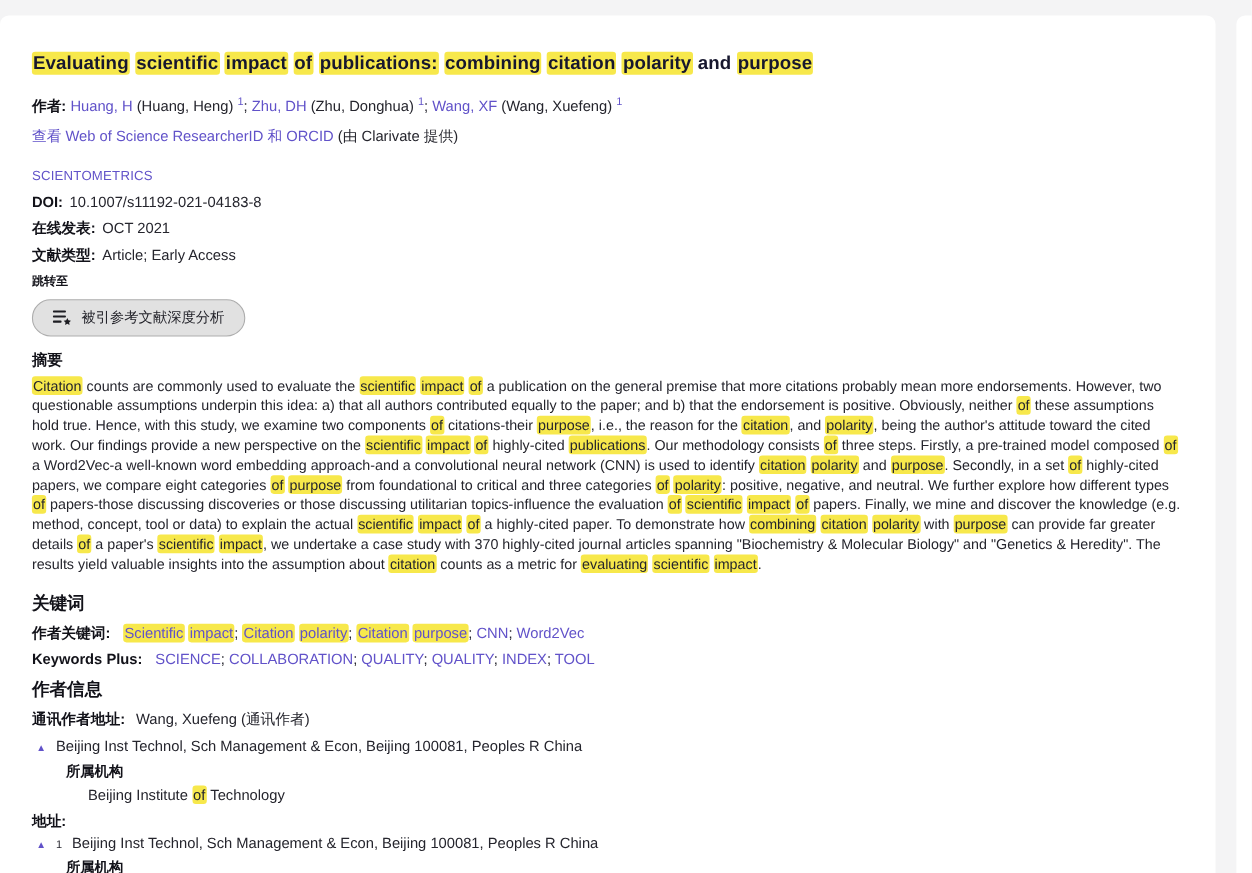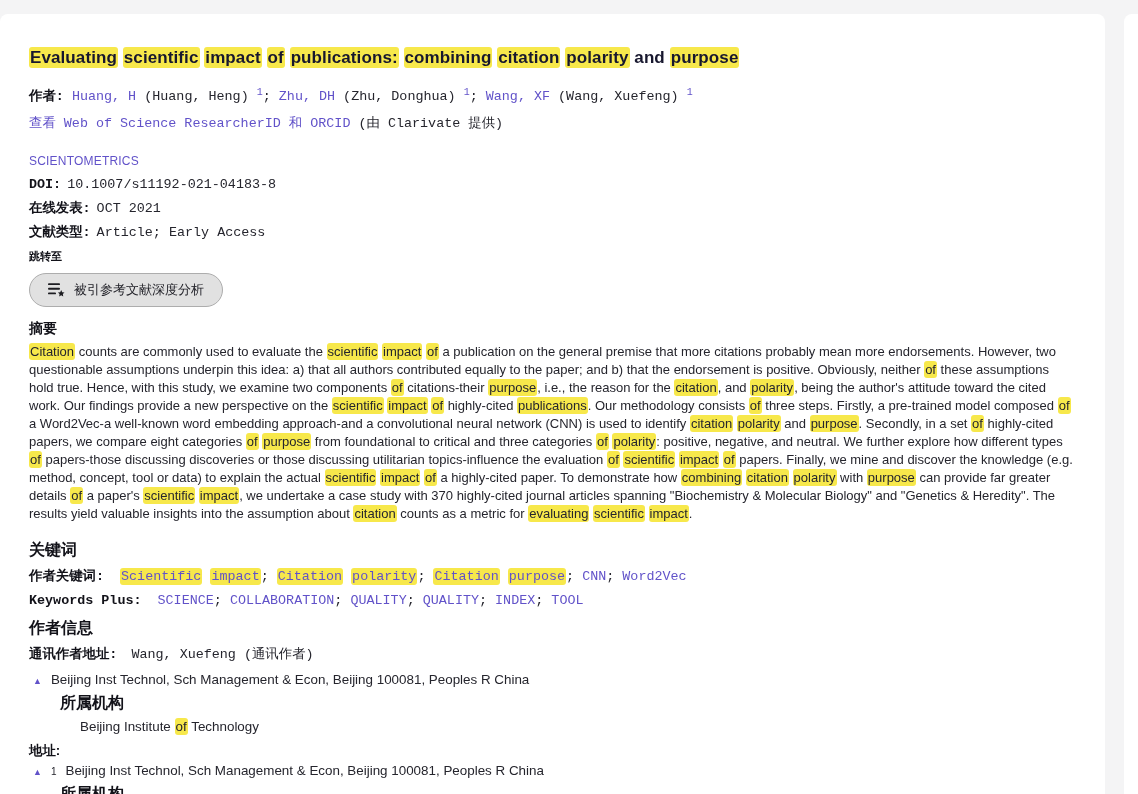--- a/index.html
+++ b/index.html
@@ -21,21 +21,21 @@
 
   .title {
     margin: 0 0 19px; font-size: 17px; font-weight: 700;
     line-height: 1.35; color: var(--title, #17172e); letter-spacing: .1px;
   }
   .hl { background: var(--highlight, #f7e84b); border-radius: 3px; padding: 1px 1px; }
   .link { color: var(--link, #6152c9); cursor: pointer; text-decoration: none; }
   .label { font-weight: 700; color: #121219; }
   sup { font-size: 10px; line-height: 0; }
 
-  .row { font-size: 13.4px; line-height: 1.25; font-family: Liberation Mono, monospace; }
+  .row { font-size: 13.4px; line-height: 1.25; }
   .authors { margin-bottom: 10px; }
   .researcher { margin-bottom: 19px; }
   .journal { display: inline-block; font-size: 12px; margin-bottom: 9px; letter-spacing: .2px; }
   .meta { margin-bottom: 7px; }
   .meta .label { margin-right: 6px; }
   .jump { font-size: 11px; margin: 3px 0 7px; }
 
   .pill-btn {
     display: inline-flex; align-items: center; gap: 9px;
     background: var(--btnbg, #e1e1e1); border: 1px solid var(--btnborder, #adadad);
@@ -49,21 +49,21 @@
   .h-md { font-size: 16px; font-weight: 700; margin: 0 0 8px; color: #121219; }
   .abstract { margin: 0 0 17px; font-size: 13px; line-height: 18px; max-width: 1048px; }
   .kw { margin-bottom: 8px; }
   .kw .label { margin-right: 8px; }
 
   .corr { margin-bottom: 8px; }
   .corr .label { margin-right: 6px; }
   .addr-row { display: flex; align-items: baseline; gap: 9px; font-size: 13.4px; margin: 2px 0 6px; }
   .tri { color: var(--link, #6152c9); font-size: 9px; cursor: pointer; margin-left: 4px; flex: 0 0 auto; }
   .addr-sup { font-weight: 400; color: #25252d; }
-  .affil-label { margin-left: 31px; font-size: 16px; margin-bottom: 5px; }
+  .affil-label { margin-left: 31px; font-size: 13px; margin-bottom: 5px; }
   .affil-name { margin-left: 51px; font-size: 13.4px; margin-bottom: 8px; }
   .addresses-label { font-size: 13.4px; margin: 4px 0 3px; }
 </style>
 </head>
 <body>
 
 <div class="page">
   <main class="main-card">
 
     <h1 class="title"><span class="hl">Evaluating</span><span> </span><span class="hl">scientific</span><span> </span><span class="hl">impact</span><span> </span><span class="hl">of</span><span> </span><span class="hl">publications:</span><span> </span><span class="hl">combining</span><span> </span><span class="hl">citation</span><span> </span><span class="hl">polarity</span><span> and </span><span class="hl">purpose</span></h1>

